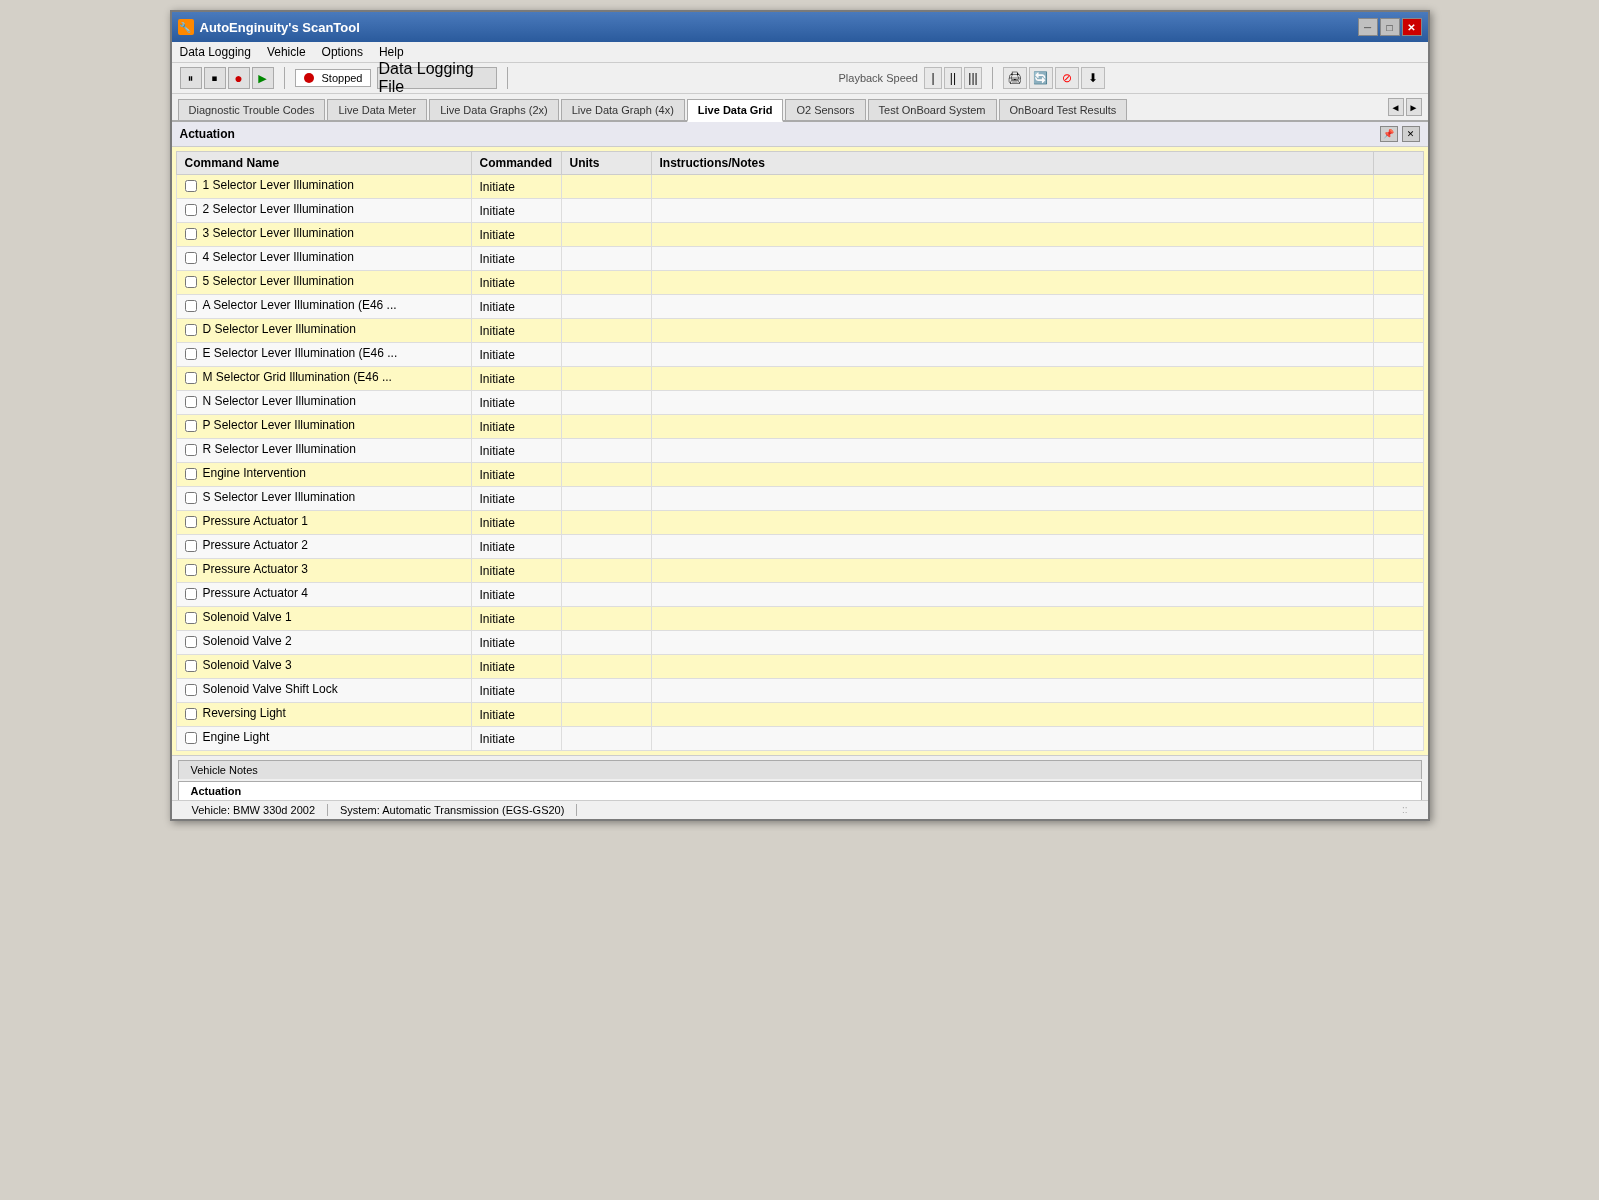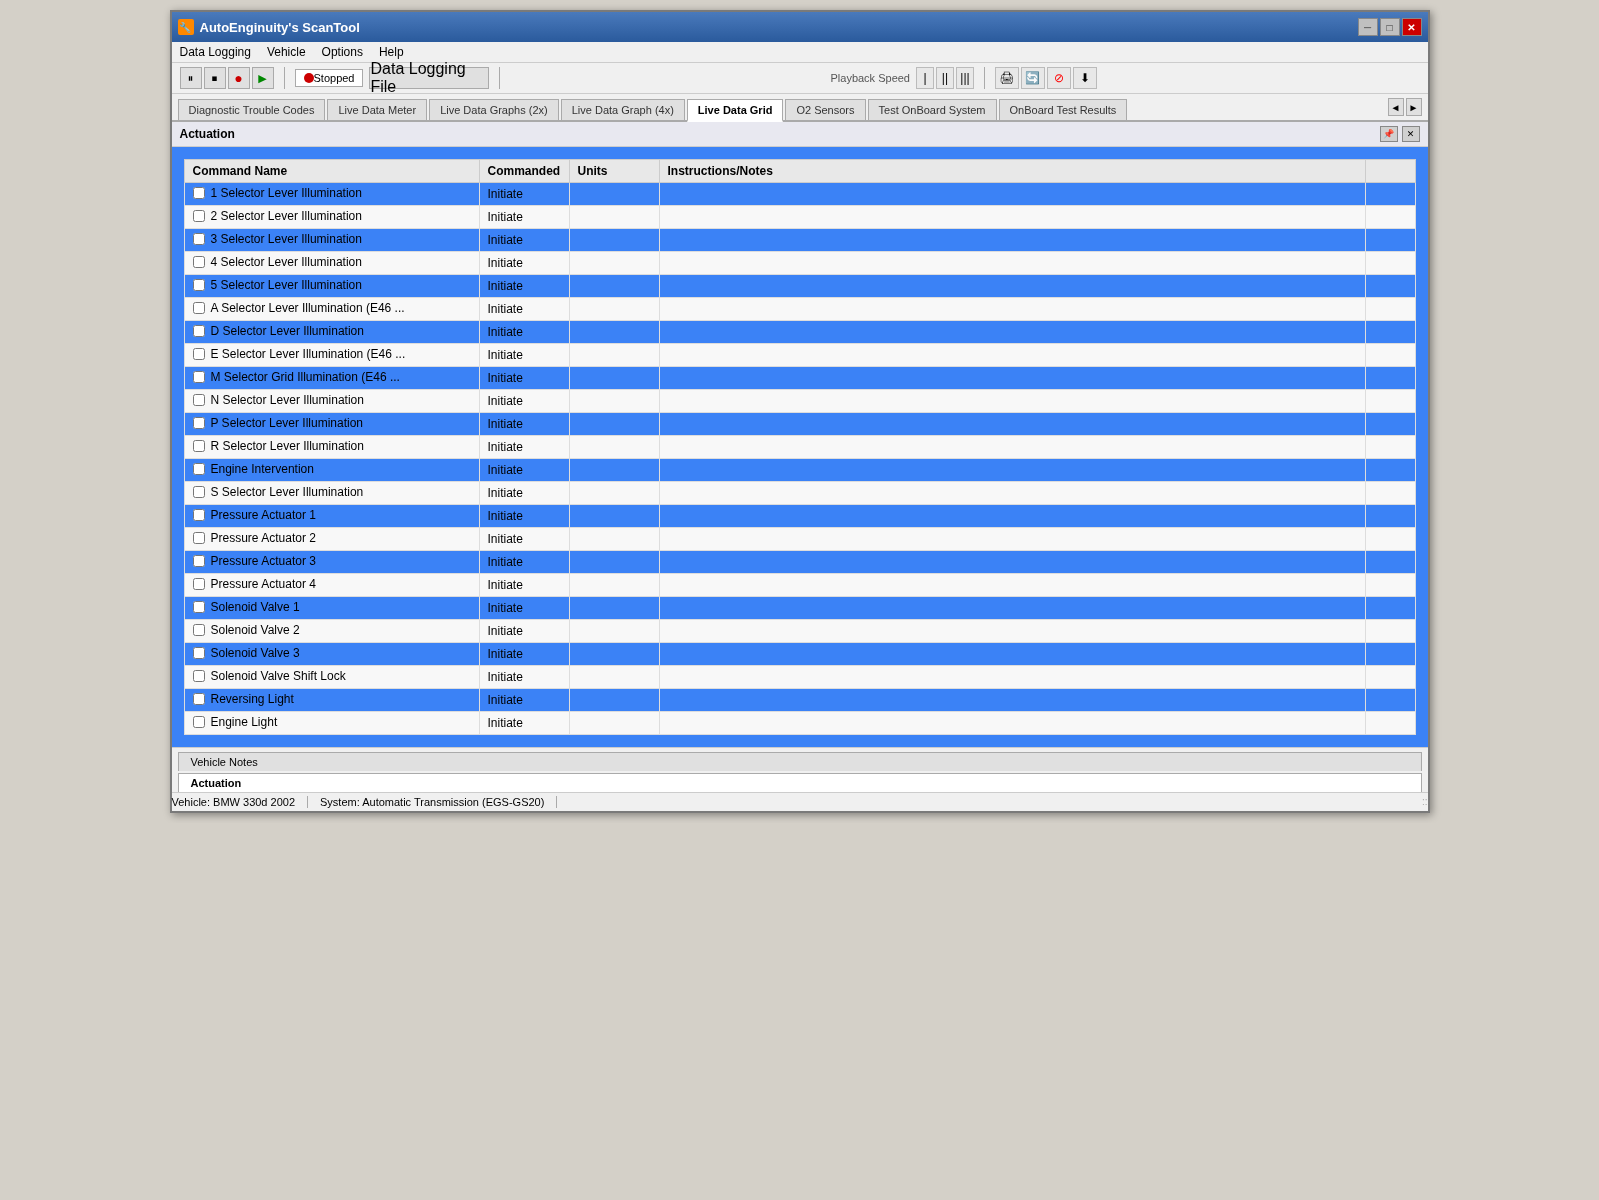--- a/index.html
+++ b/index.html
@@ -115,21 +115,21 @@
       font-size: 14px;
     }
 
     .tool-btn.green-play {
       color: #008800;
     }
 
     .status-badge {
       display: flex;
       align-items: center;
-      gap: 0;
+      gap: 8px;
       border: 1px solid #aaa;
       padding: 2px 8px;
       background: white;
       font-size: 11px;
     }
 
     .status-dot {
       width: 10px;
       height: 10px;
       border-radius: 50%;
@@ -232,22 +232,22 @@
       background: #d0d0d0;
       border: 1px solid #888;
       cursor: pointer;
       display: flex;
       align-items: center;
       justify-content: center;
       font-size: 9px;
     }
 
     .content-area {
-      padding: 12px;
-      background: #3b82f6;
+      padding: 4px;
+      background: #fef9c3;
     }
 
     .data-table {
       width: 100%;
       border-collapse: collapse;
       font-size: 12px;
     }
 
     .data-table th {
       background: #e8e8e8;
@@ -269,21 +269,21 @@
     }
 
     .col-command { width: 295px; }
     .col-commanded { width: 90px; }
     .col-units { width: 90px; }
     .col-notes { width: auto; }
     .col-extra { width: 50px; }
 
     .row-checkbox {
       display: inline-flex;
-      align-items: center;
+      align-items: flex-end;
       gap: 6px;
     }
 
     .row-checkbox input[type="checkbox"] {
       width: 12px;
       height: 12px;
       cursor: pointer;
     }
 
     .bottom-tabs {
@@ -305,21 +305,21 @@
     }
 
     .bottom-tab.active {
       background: white;
       font-weight: bold;
     }
 
     .status-bar {
       background: #f0f0f0;
       border-top: 1px solid #ccc;
-      padding: 3px 0;
+      padding: 3px 20px;
       display: flex;
       align-items: flex-start;
       font-size: 11px;
       gap: 0;
     }
 
     .status-item {
       padding: 0 12px 0 0;
       border-right: 1px solid #aaa;
       margin-right: 12px;

